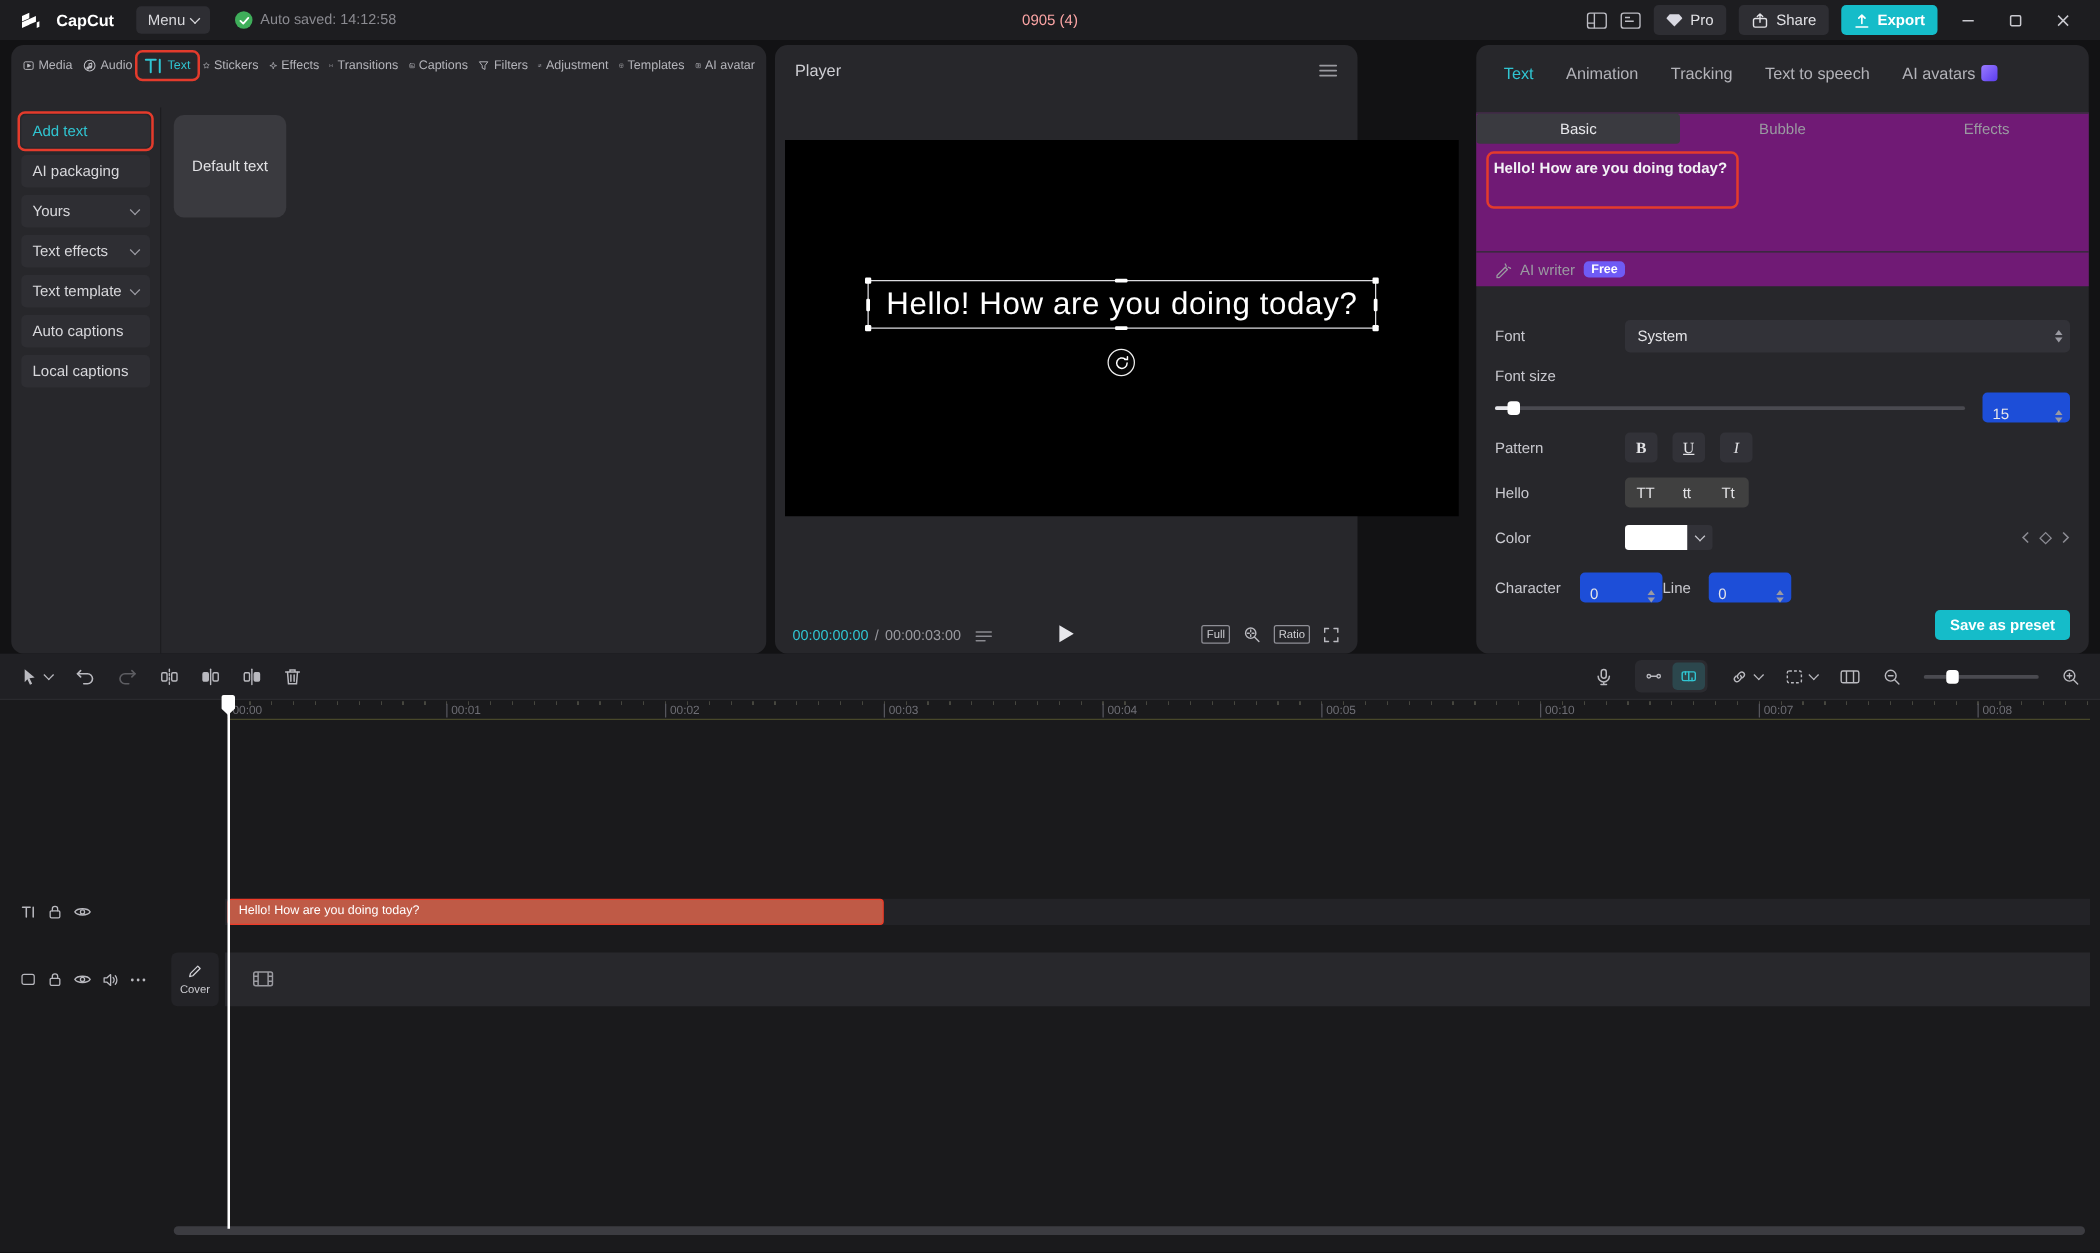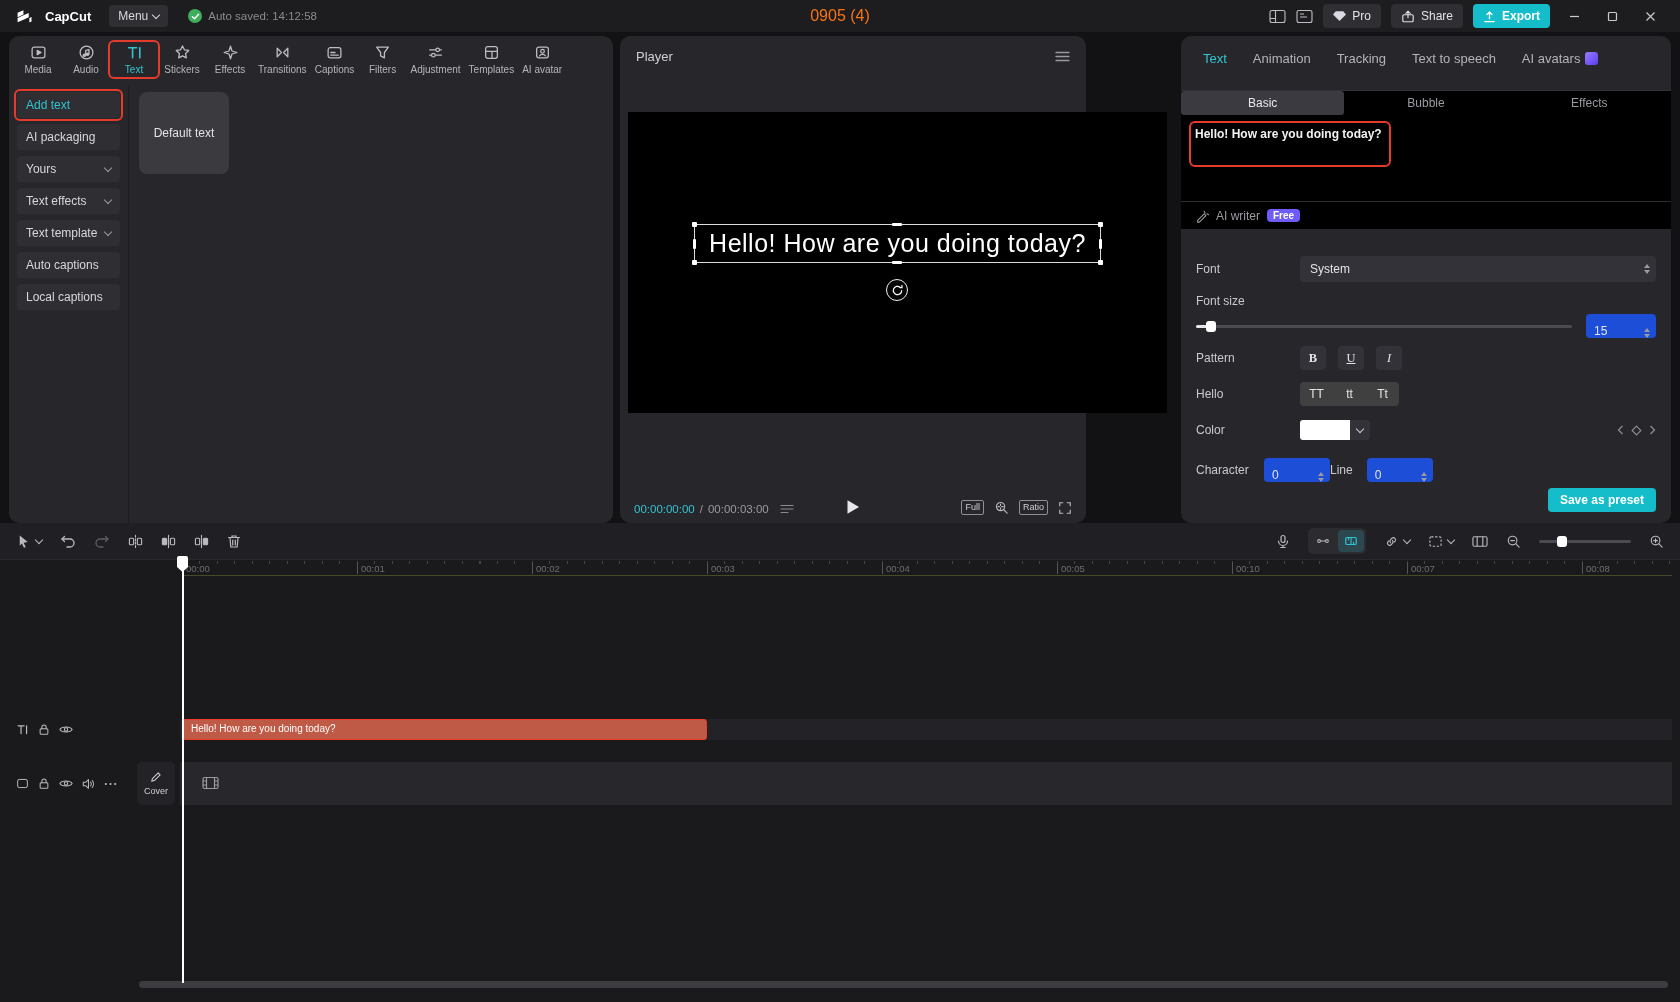--- a/index.html
+++ b/index.html
@@ -13,35 +13,35 @@
   .stepper{display:flex;flex-direction:column;gap:2px;margin-left:auto;padding-right:6px}
   .annot{position:absolute;border:2.5px solid #e43b2c;border-radius:6px;pointer-events:none;z-index:40}
 
   
   .titlebar{position:absolute;left:0;top:0;width:1680px;height:32px;background:#1d1d20;display:flex;align-items:center;justify-content:space-between;padding:0 16px}
   .tb-left,.tb-right{display:flex;align-items:center;gap:10px}
   .appname{font-weight:700;font-size:13px;color:#fff;margin-left:2px}
   .menu-btn{display:flex;align-items:center;background:#2e2e33;border:none;color:#d8d8dc;font-size:12px;height:22px;padding:0 9px;border-radius:4px;margin-left:8px;font-family:inherit}
   .autosave{display:flex;align-items:center;gap:6px;color:#8a8a90;font-size:11.5px;margin-left:10px}
   .check{width:14px;height:14px;border-radius:50%;background:#3fae5a;display:flex;align-items:center;justify-content:center}
-  .tb-center{position:absolute;left:50%;transform:translateX(-50%);color:#f97316;font-size:16px}
+  .tb-center{position:absolute;left:50%;transform:translateX(-50%);color:#fca5a5;font-size:12px}
   .tb-btn{display:flex;align-items:center;gap:6px;background:#2e2e33;border:none;color:#e2e2e6;font-size:12px;height:24px;padding:0 10px;border-radius:4px;font-family:inherit}
   .tb-btn.export{background:#15bcc9;color:#fff;font-weight:700}
   .winbtn{width:28px;height:24px;display:flex;align-items:center;justify-content:center;background:none;border:none;color:#c9c9cf}
   .tb-ic{color:#bdbdc4}
 
   
   .panel{position:absolute;background:#27272b;border-radius:10px}
   .left-panel{left:9px;top:36px;width:604px;height:487px}
   .player-panel{left:620px;top:36px;width:466px;height:487px}
   .props-panel{left:1181px;top:36px;width:490px;height:487px}
 
   
   .tool-tabs{display:flex;align-items:flex-start;gap:2px;padding:6px 6px 0 6px;height:50px}
-  .tool-item{position:relative;min-width:46px;padding:2px 3px;display:flex;flex-direction:column;align-items:center;gap:3px;color:#bdbdc3;border:none;background:none;font-family:inherit}
+  .tool-item{position:relative;min-width:46px;padding:2px 3px;display:flex;flex-direction:row;align-items:center;gap:3px;color:#bdbdc3;border:none;background:none;font-family:inherit}
   .tool-item .tlabel{font-size:10px;white-space:nowrap;color:#b4b4ba}
   .tool-item.active{color:#30c5d2}
   .tool-item.active .tlabel{color:#30c5d2}
   .left-body{position:absolute;top:50px;left:0;right:0;bottom:0;display:flex}
   .sidebar{width:120px;border-right:1px solid #1d1d20;padding:6px 8px 0 8px}
   .side-item{position:relative;height:26px;margin-bottom:6px;background:#2e2e33;border-radius:4px;display:flex;align-items:center;padding:0 9px;font-size:12px;color:#d8d8dc;border:none;width:100%;font-family:inherit;text-align:left}
   .side-item.active{color:#30c5d2}
   .side-item .chev{margin-left:auto;color:#9a9aa2}
   .library{flex:1;padding:6px 10px}
   .text-card{width:90px;height:82px;background:#3a3a3f;border-radius:8px;display:flex;align-items:center;justify-content:center;color:#e3e3e6;font-size:12px;border:none;font-family:inherit}
@@ -63,21 +63,21 @@
   .t-dur{color:#9a9aa0}
   .play-center{position:absolute;left:50%;transform:translateX(-50%)}
   .transport-right{margin-left:auto;display:flex;align-items:center;gap:10px}
   .mini-tag{font-size:9px;border:1px solid #8f8f96;border-radius:2px;padding:0 3px;color:#cfcfd3;line-height:13px}
 
   
   .ptabs{position:absolute;left:0;top:0;right:0;height:44px;display:flex;align-items:center;gap:26px;padding:0 22px;font-size:13px;color:#b3b3b9}
   .ptab{background:none;border:none;color:inherit;font-size:13px;font-family:inherit;display:flex;align-items:center;gap:5px}
   .ptab.active{color:#30c5d2}
   .ai-emoji{width:13px;height:13px;border-radius:3px;background:linear-gradient(135deg,#9a7bff,#5b3df0)}
-  .dark-block{position:absolute;left:0;right:0;top:54px;height:139px;background:#000000;border-top:1px solid #323238}
+  .dark-block{position:absolute;left:0;right:0;top:54px;height:139px;background:#701a75;border-top:1px solid #323238}
   .subtabs{display:flex;height:24px}
   .subtab{flex:1;display:flex;align-items:center;justify-content:center;font-size:12px;color:#9a9aa1;background:none;border:none;font-family:inherit}
   .subtab.active{background:#3a3a40;color:#e8e8ec;border-radius:3px}
   .ptext-area{position:relative;height:86px;padding:12px 14px;font-size:12px;font-weight:700;color:#f2f2f5}
   .aiwriter{height:28px;border-top:1px solid #2c2c31;display:flex;align-items:center;gap:7px;padding:0 14px;color:#9a9aa1;font-size:12px}
   .free-badge{background:#6f5bf5;color:#fff;font-size:10px;border-radius:4px;padding:1px 6px;font-weight:700}
   .prow{position:absolute;left:15px;right:15px;display:flex;align-items:center}
   .plabel{font-size:12px;color:#c9c9cf;width:104px;flex:none}
   .control{background:#323238;border-radius:4px;height:26px;display:flex;align-items:center;color:#e3e3e6}
   .font-dd{flex:1;padding-left:10px}

